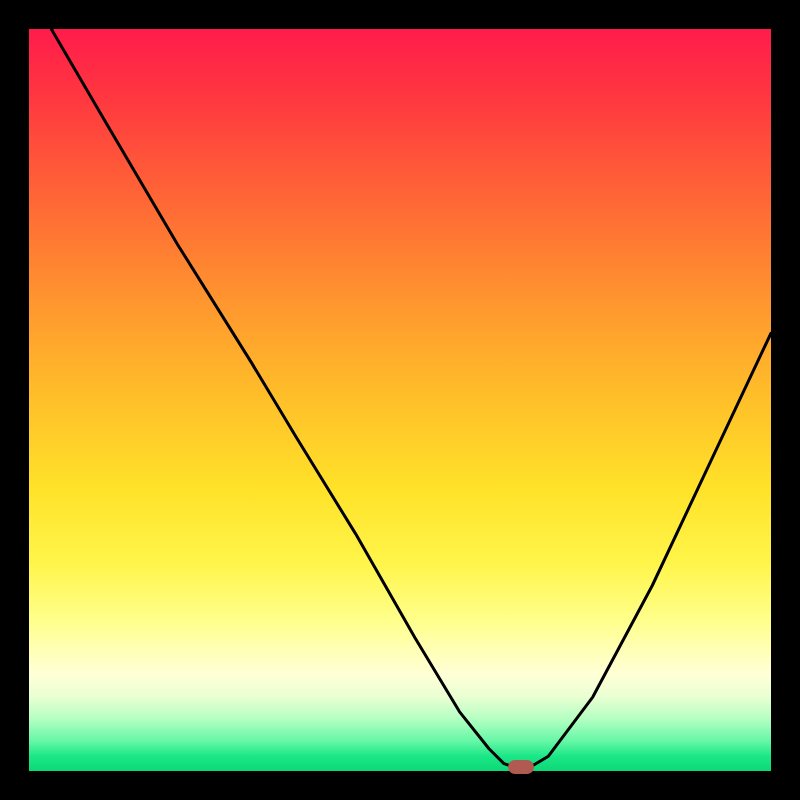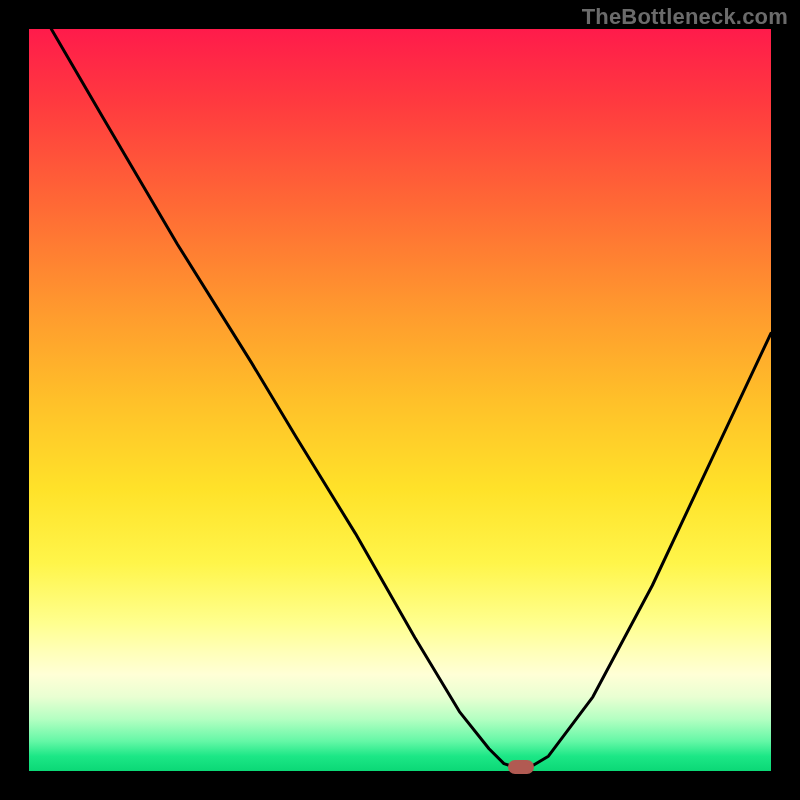--- a/index.html
+++ b/index.html
@@ -72,21 +72,20 @@
     background: #b15a52;
     border-radius: 7px;
     transform: translate(-50%, -50%);
     z-index: 10;
   }
 </style>
 </head>
 <body>
 
 <div class="frame">
-  <div class="watermark">TheBottleneck.com</div>
 
   <div class="plot">
     <div class="gradient"></div>
 
     <svg class="curve" viewBox="0 0 742 742" preserveAspectRatio="none">
       <path id="curve-path" d="M22.3 0.0 L74.2 89.0 L148.4 215.2 L222.6 333.9 L267.1 408.1 L326.5 504.6 L385.8 608.4 L430.4 682.6 L460.0 719.7 L474.9 734.6 L486.0 738.3 L500.9 738.3 L519.4 727.2 L563.9 667.8 L623.3 556.5 L682.6 430.4 L742.0 304.2" fill="none" stroke="#000" stroke-width="3" stroke-linecap="round" stroke-linejoin="round"></path>
     </svg>
 
     <div id="marker" class="marker" style="left: 491.946px; top: 738.29px; background: rgb(177, 90, 82);"></div>
   </div>

